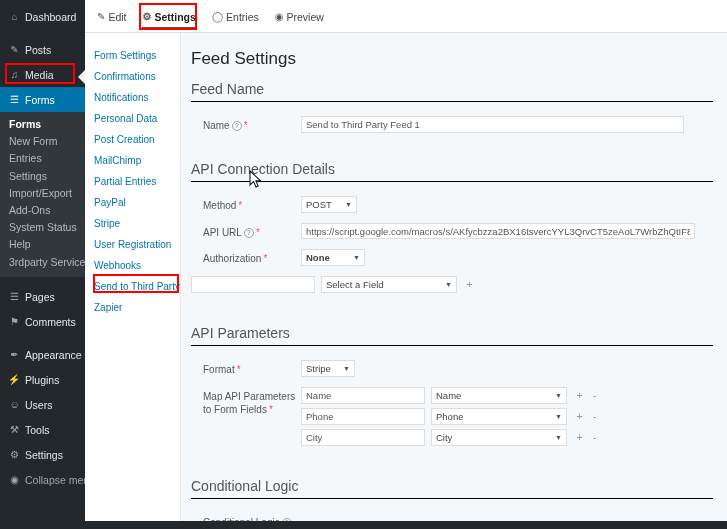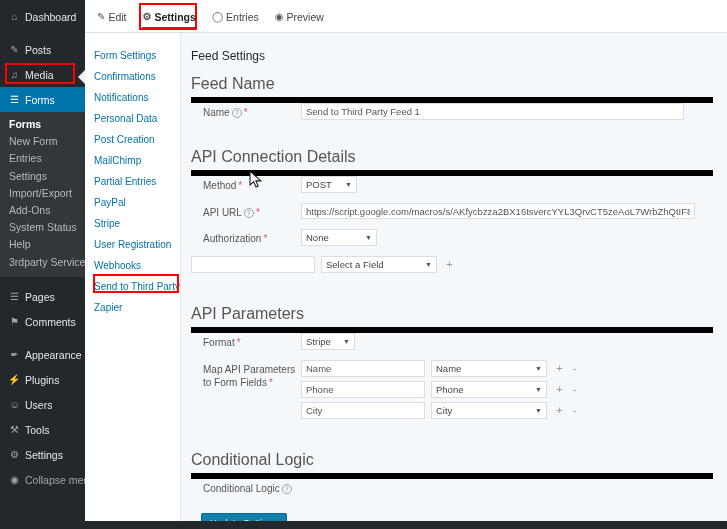--- a/index.html
+++ b/index.html
@@ -162,32 +162,33 @@
     flex: 1 1 auto;
     background: #f4f8fb;
     padding: 0 0 0 0;
     box-sizing: border-box;
     overflow: hidden;
     position: relative;
   }
   .panel-inner { padding: 12px 14px 0 10px; }
 
   h1#feed-settings-title {
-    font-size: 12px;
+    font-size: 17px;
     font-weight: normal;
     color: #23282d;
     margin: 4px 0 12px 0;
     padding: 0;
   }
 
   .section-head {
-    font-size: 16px;
+    font-size: 14px;
     color: #555;
     padding: 0 0 4px 0;
-    border-bottom: 6px solid #000000;
+    border-bottom: 1px solid #000000;
+    margin-bottom: 14px;
   }
 
   .field-row {
     display: flex;
     align-items: flex-start;
     margin-bottom: 10px;
   }
   .field-label {
     width: 110px;
     flex: 0 0 110px;
@@ -251,33 +252,33 @@
     border: 1px solid #ddd;
     background: #fff;
     height: 17px;
     font-size: 9.5px;
     color: #444;
     padding: 0 4px;
     box-sizing: border-box;
   }
   .select-box .caret { font-size: 7px; color: #555; margin-left: 8px; }
   #method-select { width: 56px; }
-  #authorization-select { width: 76px; }
+  #authorization-select { width: 64px; font-weight: bold; }
   #format-select { width: 54px; }
 
   #api-url-input { width: 394px; }
 
   .pair-row {
     display: flex;
     align-items: center;
     margin-bottom: 4px;
   }
   .pair-row .p-input { width: 124px; height: 17px; margin-right: 6px; }
   .pair-row .p-select {
-    width: 116px;
+    width: 136px;
     justify-content: space-between;
   }
   .plusminus {
     margin-left: 8px;
     font-size: 11px;
     color: #999;
     width: 9px;
     display: inline-block;
     text-align: center;
     line-height: 1;

